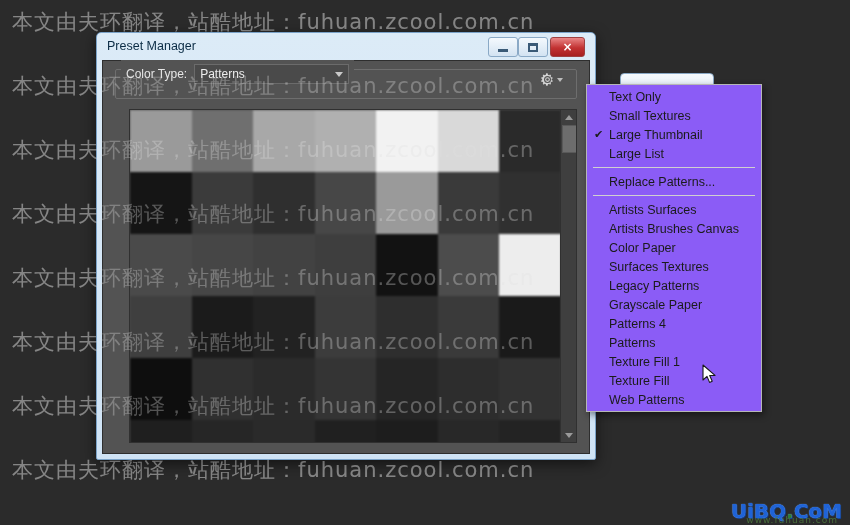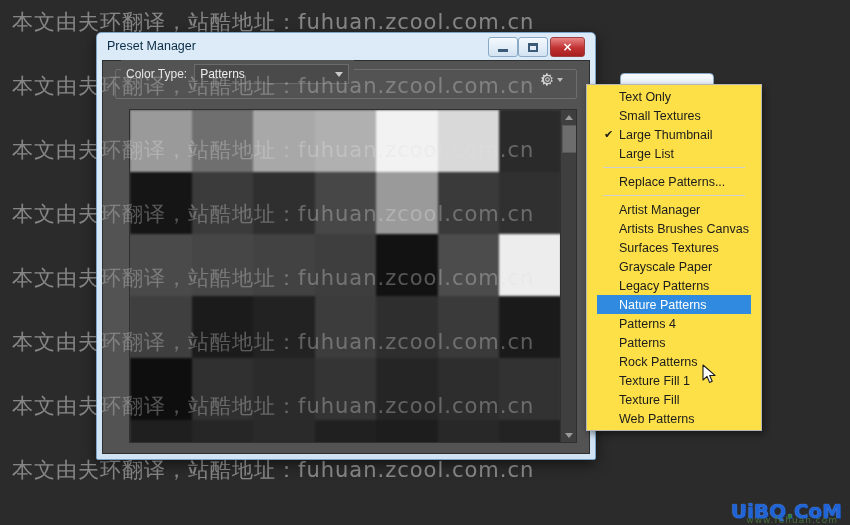--- a/index.html
+++ b/index.html
@@ -137,23 +137,23 @@
   #wm-over{position:absolute;inset:0;z-index:4;pointer-events:none;overflow:hidden;}
   .wm-over-line{
     position:absolute;left:12px;white-space:nowrap;
     color:rgba(226,226,226,.33);font-size:21px;letter-spacing:1px;
     font-family:"DejaVu Sans", sans-serif;
   }
 
   
   #menu{
     position:absolute;left:586px;top:84px;width:176px;z-index:8;
-    background:#fde047;border:1px solid #b6b6b6;
+    background:#8b5cf6;border:1px solid #b6b6b6;
     box-shadow:2px 3px 7px rgba(0,0,0,.45);
-    padding:2px 10px;box-sizing:border-box;
+    padding:2px 0;box-sizing:border-box;
   }
   .mi{
     position:relative;height:19px;display:flex;align-items:center;
     font-size:12.5px;color:#1b1b1b;padding-left:22px;
     font-family:"Liberation Sans", sans-serif;
   }
   .mi.sel{background:#2f8ae0;color:#ffffff;}
   .mi .chk{position:absolute;left:7px;font-size:11px;color:#1b1b1b;}
   .msep{height:1px;background:#d0d0d0;margin:4px 6px;}
 
@@ -298,45 +298,42 @@
     </div>
     <div class="mi">
       <span>Large List</span>
     </div>
     <div class="msep"></div>
     <div class="mi">
       <span>Replace Patterns...</span>
     </div>
     <div class="msep"></div>
     <div class="mi">
-      <span>Artist Manager</span>
+      <span>Artists Surfaces</span>
     </div>
     <div class="mi">
       <span>Artists Brushes Canvas</span>
     </div>
     <div class="mi">
+      <span>Color Paper</span>
+    </div>
+    <div class="mi">
       <span>Surfaces Textures</span>
     </div>
     <div class="mi">
+      <span>Legacy Patterns</span>
+    </div>
+    <div class="mi">
       <span>Grayscale Paper</span>
     </div>
     <div class="mi">
-      <span>Legacy Patterns</span>
-    </div>
-    <div class="mi sel">
-      <span>Nature Patterns</span>
-    </div>
-    <div class="mi">
       <span>Patterns 4</span>
     </div>
     <div class="mi">
       <span>Patterns</span>
-    </div>
-    <div class="mi">
-      <span>Rock Patterns</span>
     </div>
     <div class="mi">
       <span>Texture Fill 1</span>
     </div>
     <div class="mi">
       <span>Texture Fill</span>
     </div>
     <div class="mi">
       <span>Web Patterns</span>
     </div>

